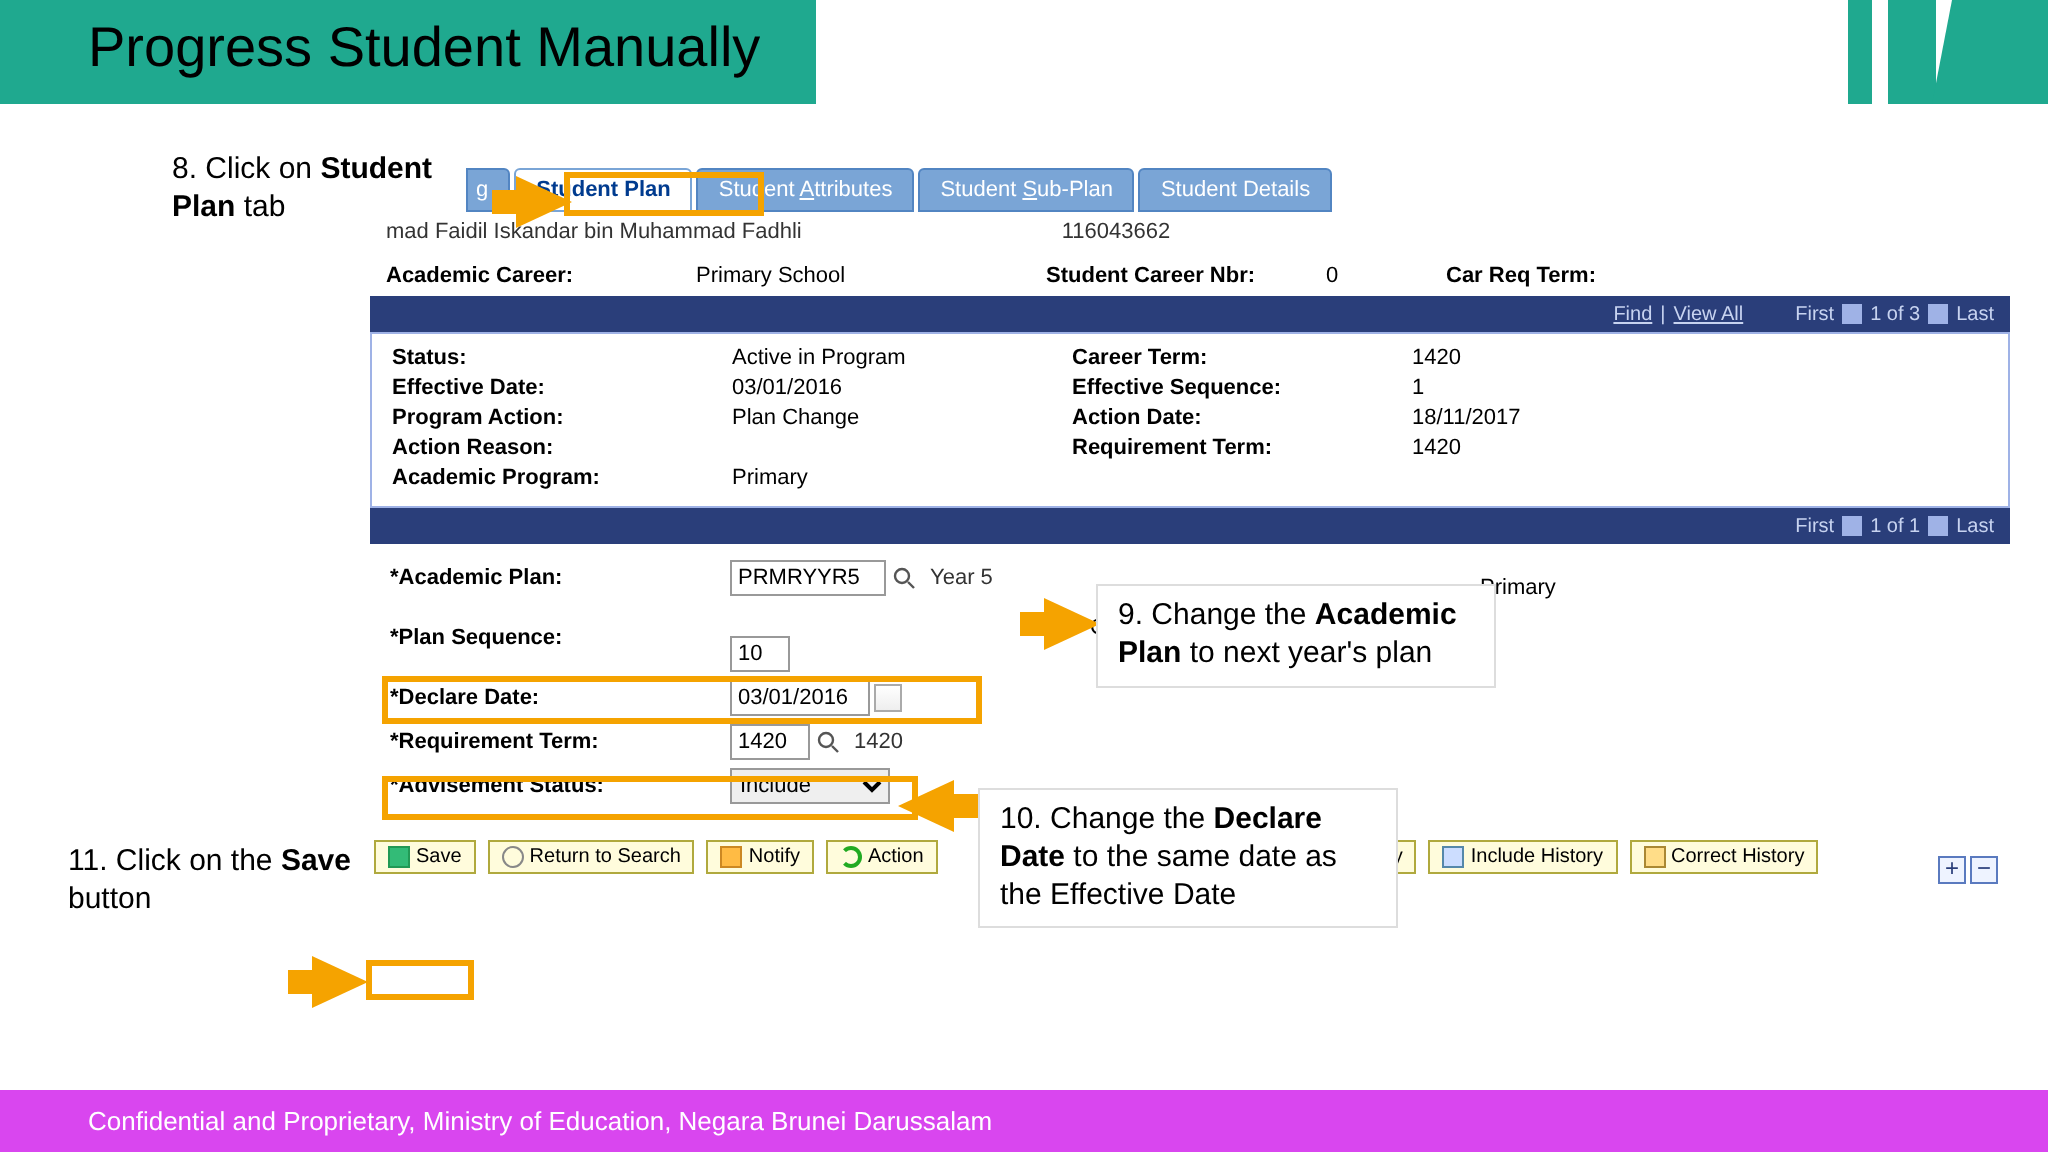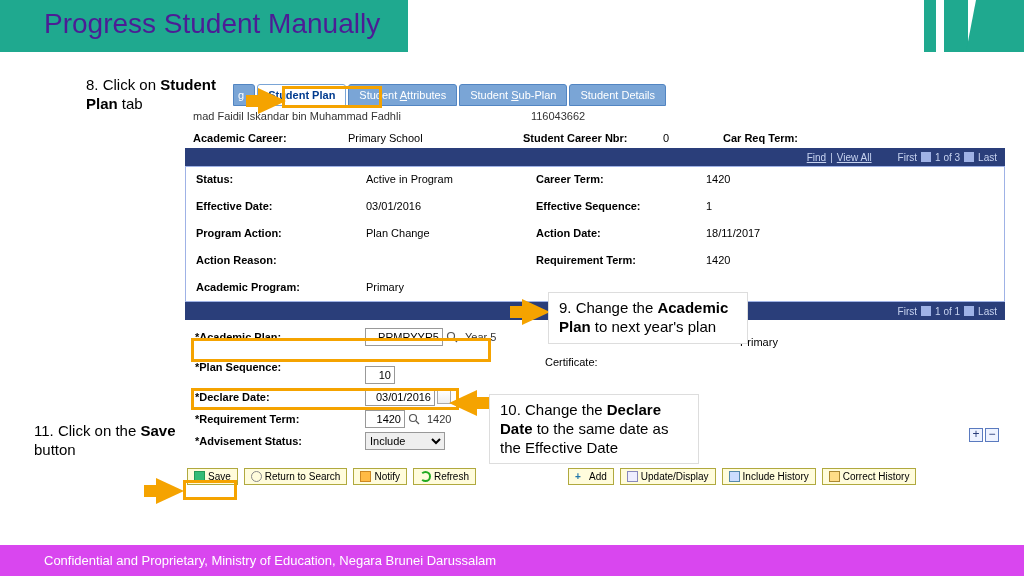--- a/index.html
+++ b/index.html
@@ -1,20 +1,20 @@
 <!DOCTYPE html>
 <html><head>
 <meta charset="utf-8">
 <style>
 * { box-sizing: border-box; margin: 0; padding: 0; }
 body { font-family: Arial, sans-serif; font-size: 12px; background: #fff; width: 1024px; height: 576px; position: relative; overflow: hidden; }
 .title-bar { height: 52px; display: flex; align-items: center; }
 .title-bar .stripe { background: #1fa98f; height: 52px; }
 .title-bar .left { width: 14px; }
-.title-bar .main { background: #1fa98f; color: #4c1d95; font-size: 28px; font-weight: 300; padding: 8px 28px 8px 30px; height: 52px; flex: 0 0 auto; }
+.title-bar .main { background: #1fa98f; color: #000000; font-size: 28px; font-weight: 300; padding: 8px 28px 8px 30px; height: 52px; flex: 0 0 auto; }
 .title-bar .spacer { flex: 1; }
 .title-bar .accent-group { display: flex; gap: 8px; align-items: center; height: 52px; }
 .title-bar .bar1 { width: 12px; background: #1fa98f; height: 52px; }
 .title-bar .bar2 { width: 24px; background: #1fa98f; height: 52px; }
 .title-bar .bar3 { width: 48px; background: #1fa98f; height: 52px; position: relative; }
 .title-bar .bar3::before { content:""; position:absolute; left:-10px; top:0; border-bottom:52px solid #1fa98f; border-left:10px solid transparent; }
 .app { position: absolute; left: 185px; top: 84px; width: 820px; border: 0; }
 .tabs { display: flex; gap: 2px; margin-left: 48px; }
 .tab { background: #7aa5d6; color: #fff; padding: 4px 10px; font-size: 11px; border-radius: 3px 3px 0 0; cursor: pointer; border:1px solid #5285c2; }
 .tab.active { background: #fff; color: #003b8f; font-weight: bold; border:1px solid #7aa5d6; }
@@ -24,26 +24,26 @@
 .career-row { padding: 4px 8px; display: flex; font-size: 11px; }
 .career-row .lbl { font-weight: bold; width: 155px; }
 .career-row .val { width: 175px; }
 .career-row .lbl2 { font-weight: bold; width: 140px; }
 .career-row .val2 { width: 60px; }
 .career-row .lbl3 { font-weight: bold; text-align: center; }
 .navbar { background: #2a3e7a; height: 18px; color: #c7d3f0; font-size: 10px; display: flex; justify-content: flex-end; align-items: center; padding-right: 8px; gap: 4px; }
 .navbar .lnk { text-decoration: underline; cursor: pointer; }
 .navbar .navicon { width: 10px; height: 10px; background:#9fb2e6; display:inline-block; }
 .section { border: 1px solid #9fb2e6; padding: 6px 10px 8px 10px; font-size: 11px; background: #fff; }
-.grid2 { display: grid; grid-template-columns: 170px 170px 170px 120px; row-gap: 15px; }
+.grid2 { display: grid; grid-template-columns: 170px 170px 170px 120px; row-gap: 3px; }
 .grid2 .k { font-weight: bold; }
 .fields { padding: 8px 10px; font-size: 11px; }
 .frow { display: flex; align-items: center; margin-bottom: 4px; }
 .frow .k { font-weight: bold; width: 170px; }
-.frow input[type=text] { border: 1px solid #999; padding: 1px 3px; font-size: 11px; height: 18px; text-align: right; }
+.frow input[type=text] { border: 1px solid #999; padding: 1px 3px; font-size: 11px; height: 18px; }
 .frow select { border: 1px solid #999; font-size: 11px; height: 18px; }
 .mag { width: 14px; height: 14px; display: inline-flex; align-items:center; justify-content:center; margin-left: 2px; cursor:pointer; }
 .cal { width: 14px; height: 14px; display:inline-block; background: linear-gradient(#fff,#eee); border:1px solid #aaa; margin-left:2px; }
 .after { margin-left: 6px; color:#333; }
 .pm { position:absolute; right: 6px; top: 344px; display:flex; gap:2px; }
 .pm div { width:14px; height:14px; border:1px solid #5a7abf; color:#2a3e7a; font-size:12px; line-height:11px; text-align:center; background:#eef3ff; cursor:pointer; }
 .toolbar { display: flex; gap: 6px; padding: 6px 2px; font-size: 10px; }
 .btn { background: #fffcdc; border: 1px solid #b0a93e; padding: 2px 6px; display: inline-flex; align-items: center; gap: 3px; cursor: pointer; }
 .btn .ic { width: 11px; height: 11px; display:inline-block; }
 .ic-save { background: #3b7; border:1px solid #295; }
@@ -208,21 +208,21 @@
     <div class="btn">
         <span class="ic ic-ret"></span>
         <span>Return to Search</span>
       </div>
     <div class="btn">
         <span class="ic ic-not"></span>
         <span>Notify</span>
       </div>
     <div class="btn">
         <span class="ic ic-ref"></span>
-        <span>Refresh</span>
+        <span>Action</span>
       </div>
     <div class="toolbar-spacer"></div>
     <div class="btn">
         <span class="ic ic-add">+</span>
         <span>Add</span>
       </div>
     <div class="btn">
         <span class="ic ic-upd"></span>
         <span>Update/Display</span>
       </div>

